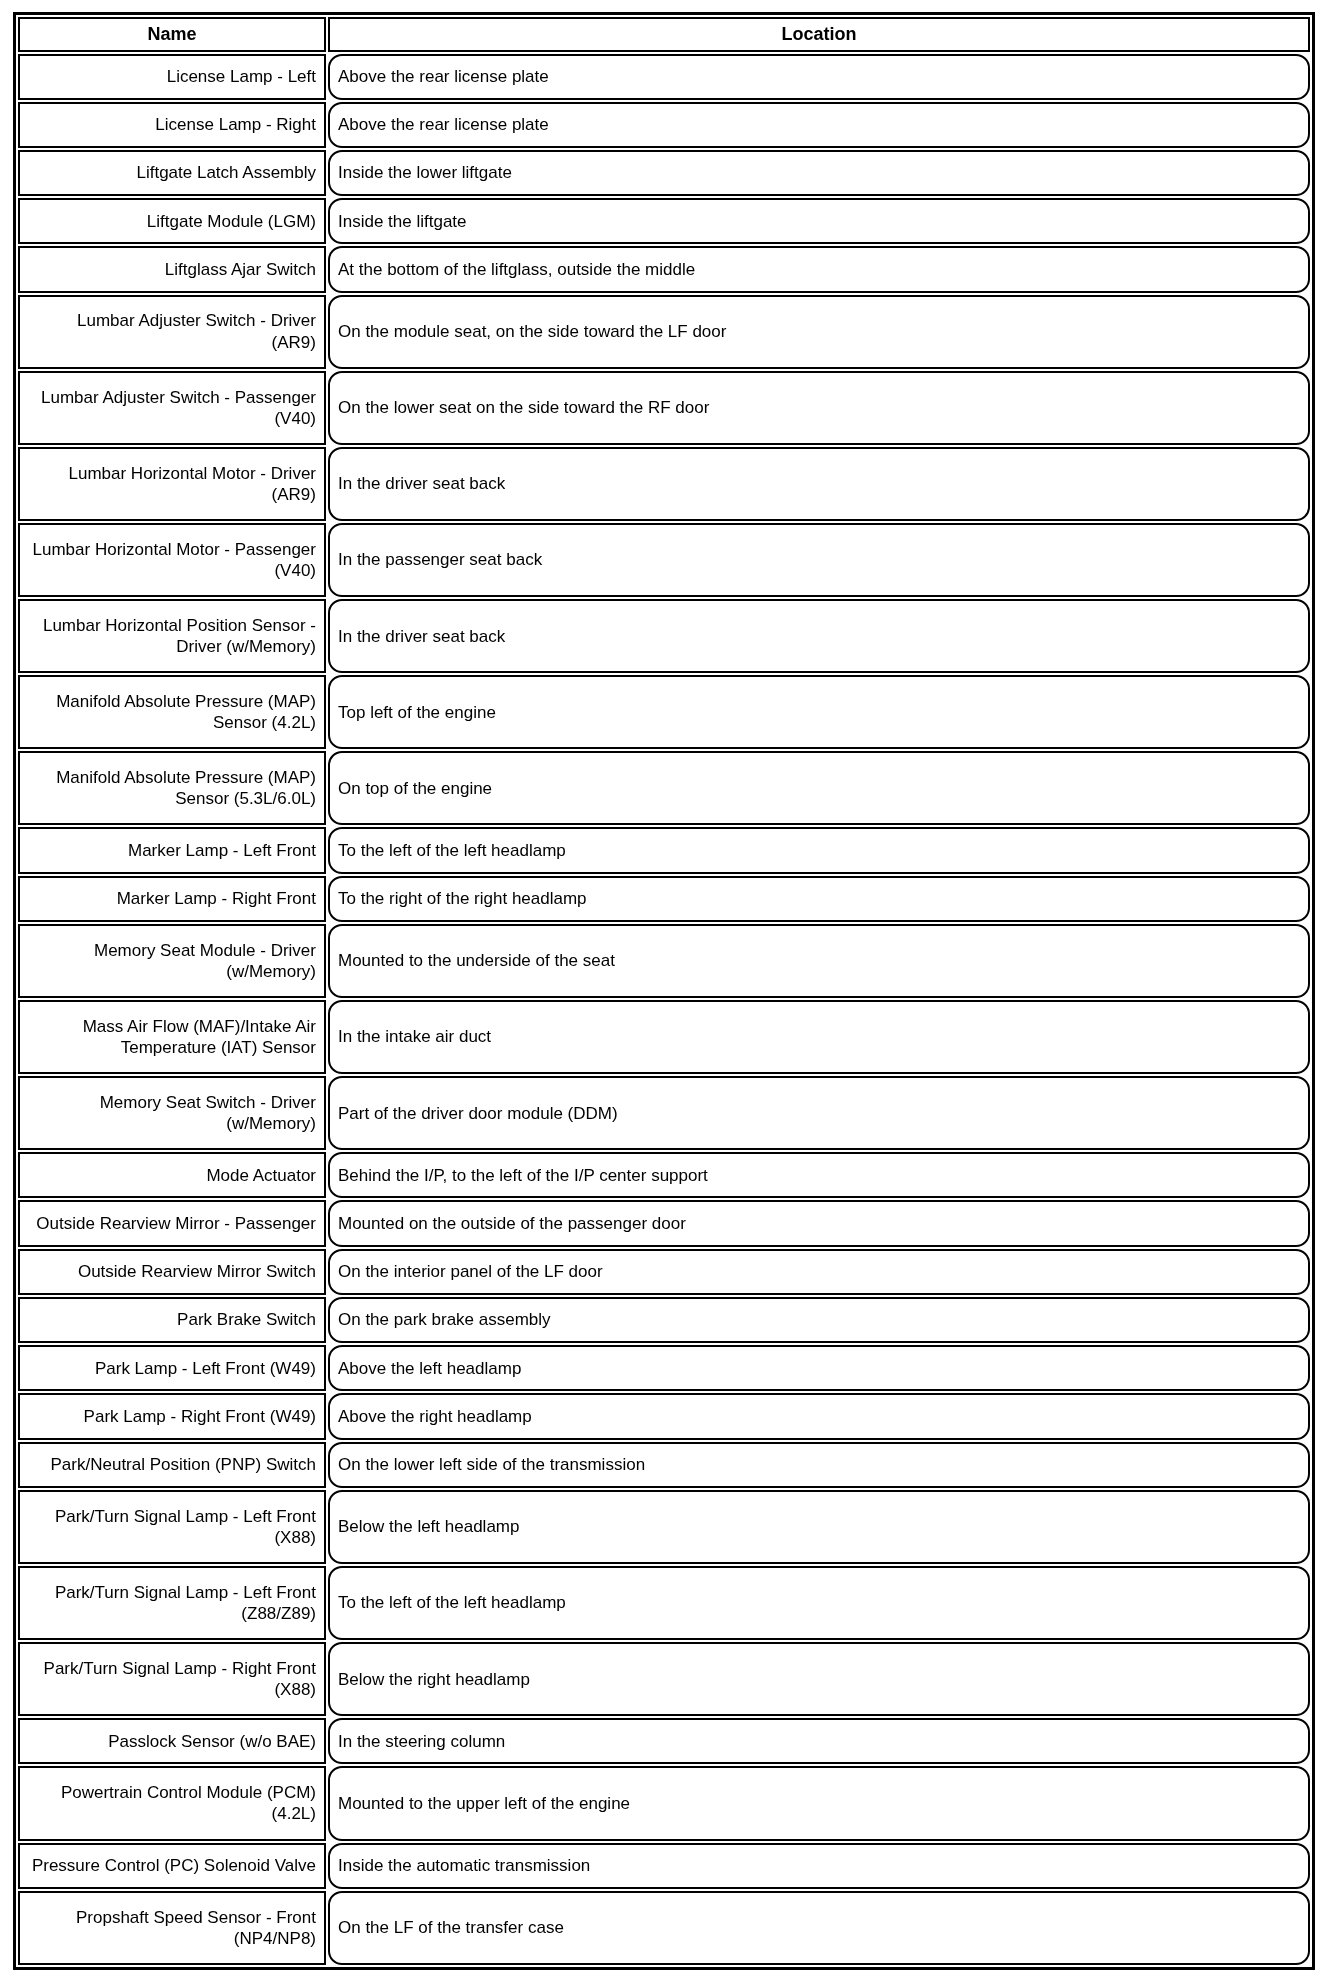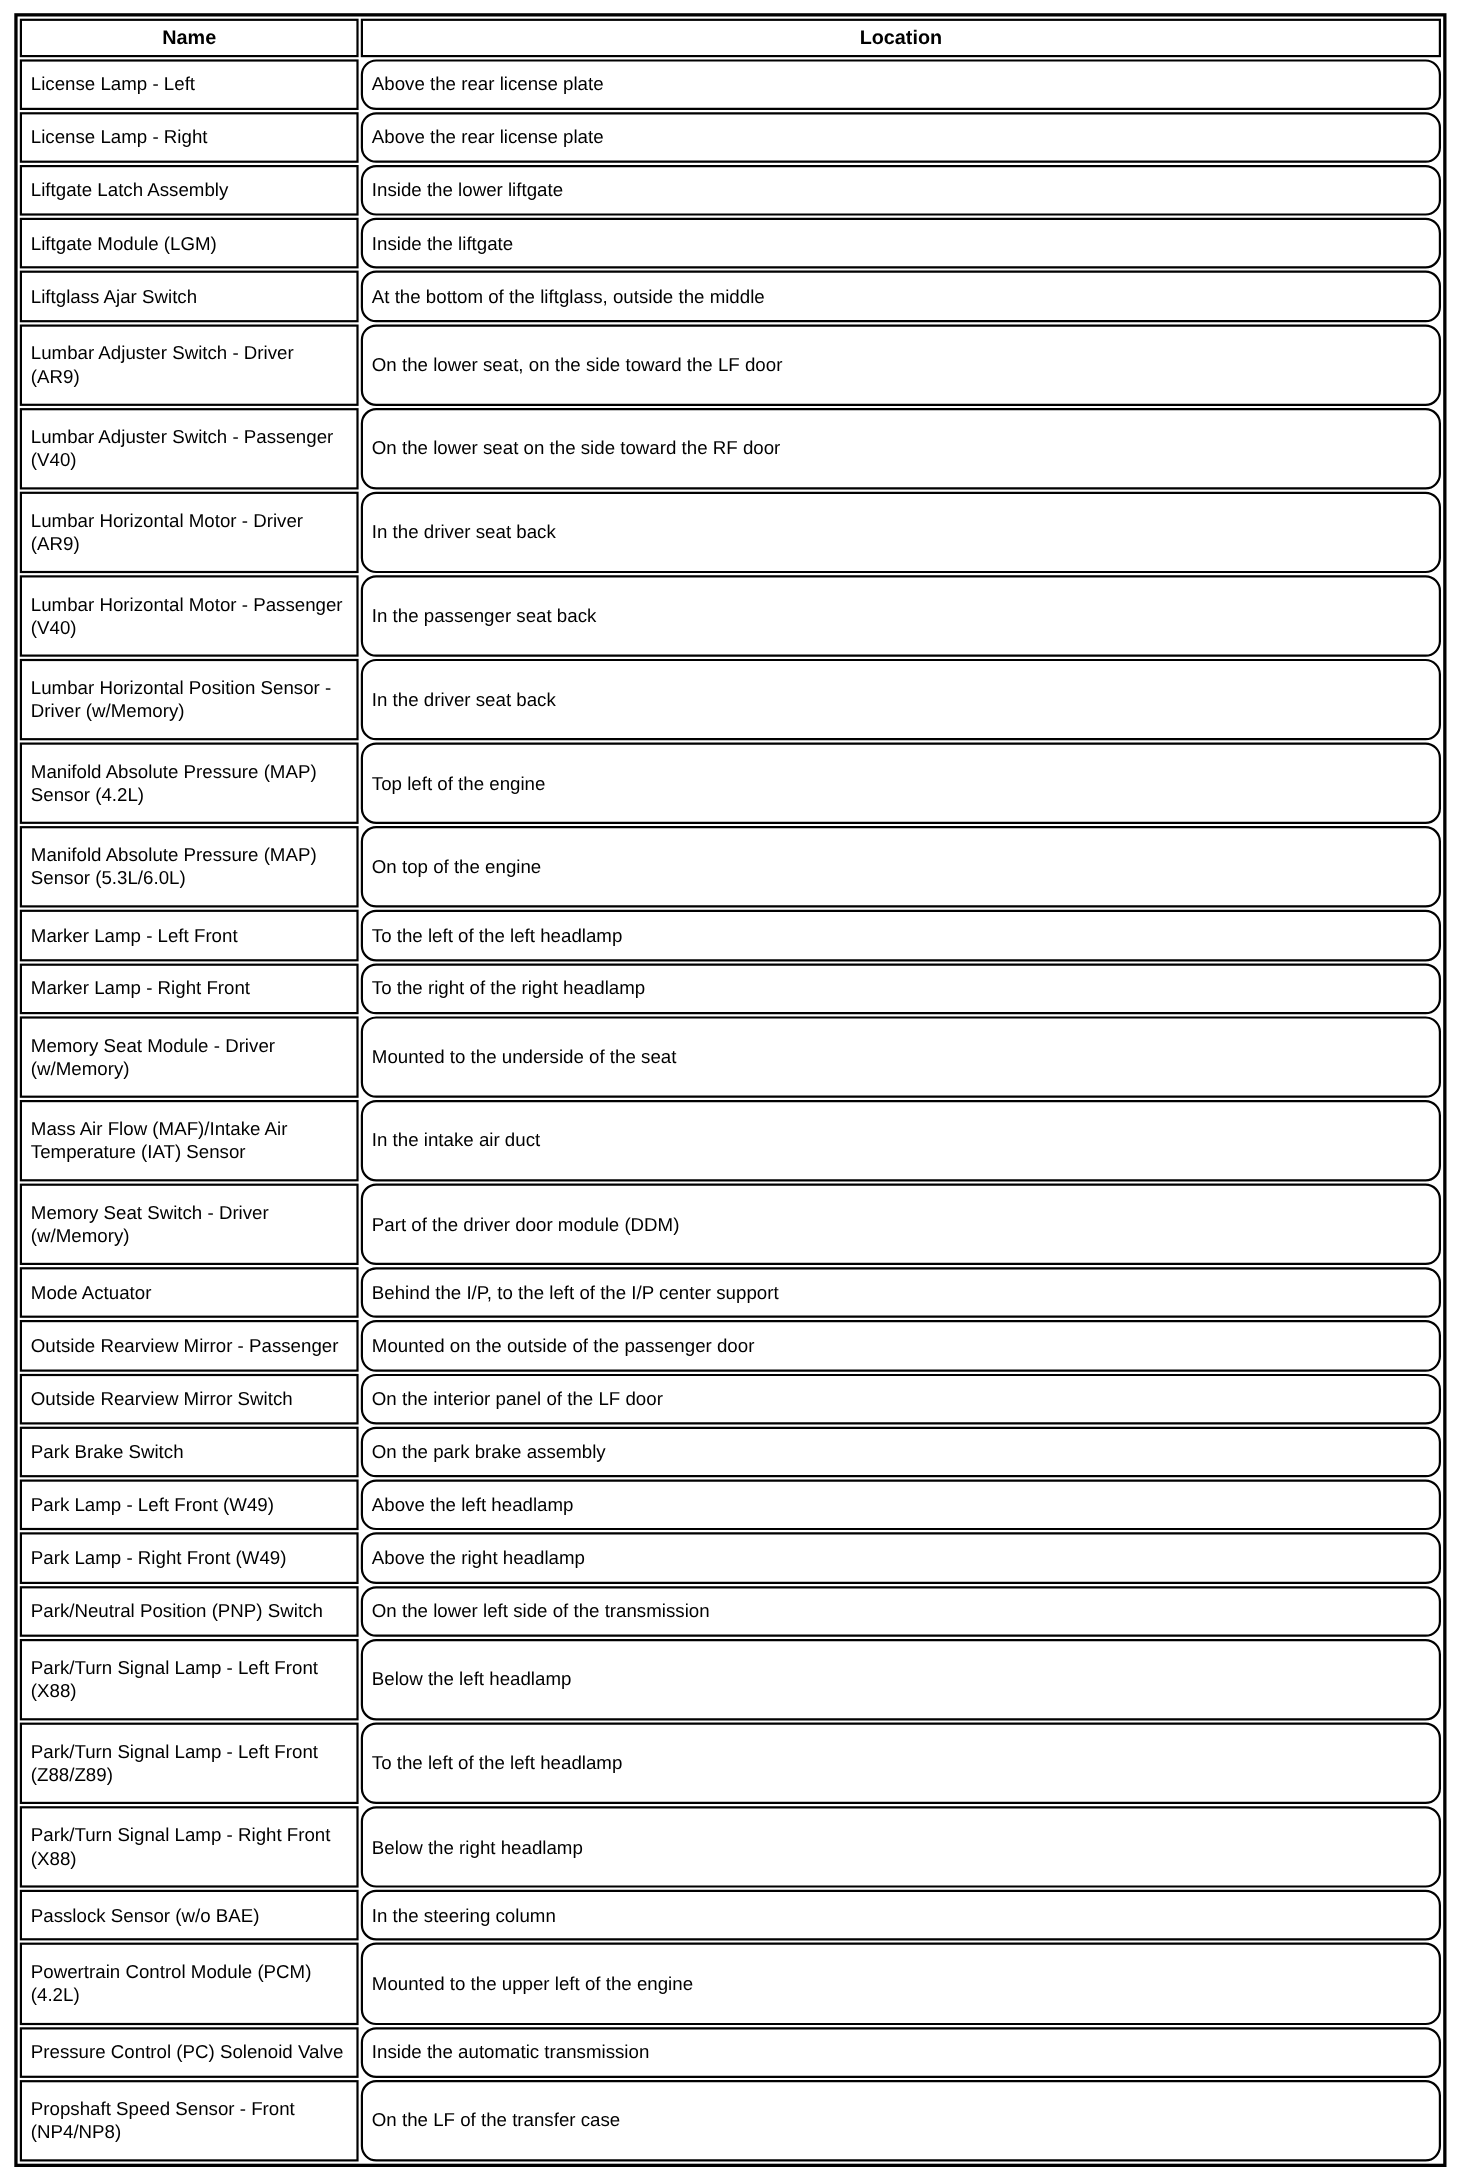--- a/index.html
+++ b/index.html
@@ -36,21 +36,21 @@
     box-sizing: border-box;
   }
   th {
     font-weight: bold;
     font-size: 18px;
     padding: 4px 4px;
     height: 26px;
   }
   th.col-name { width: 308px; }
   td.name-cell {
-    text-align: left;
+    text-align: right;
     padding: 5px 8px;
   }
   td.location-cell {
     text-align: left;
     padding: 5px 8px;
     border-radius: 14px;
   }
 </style>
 </head>
 <body>
@@ -79,21 +79,21 @@
         <tr>
           <td class="name-cell">Liftgate Module (LGM)</td>
           <td class="location-cell">Inside the liftgate</td>
         </tr>
         <tr>
           <td class="name-cell">Liftglass Ajar Switch</td>
           <td class="location-cell">At the bottom of the liftglass, outside the middle</td>
         </tr>
         <tr>
           <td class="name-cell">Lumbar Adjuster Switch - Driver (AR9)</td>
-          <td class="location-cell">On the lower seat, on the side toward the LF door</td>
+          <td class="location-cell">On the module seat, on the side toward the LF door</td>
         </tr>
         <tr>
           <td class="name-cell">Lumbar Adjuster Switch - Passenger (V40)</td>
           <td class="location-cell">On the lower seat on the side toward the RF door</td>
         </tr>
         <tr>
           <td class="name-cell">Lumbar Horizontal Motor - Driver (AR9)</td>
           <td class="location-cell">In the driver seat back</td>
         </tr>
         <tr>

